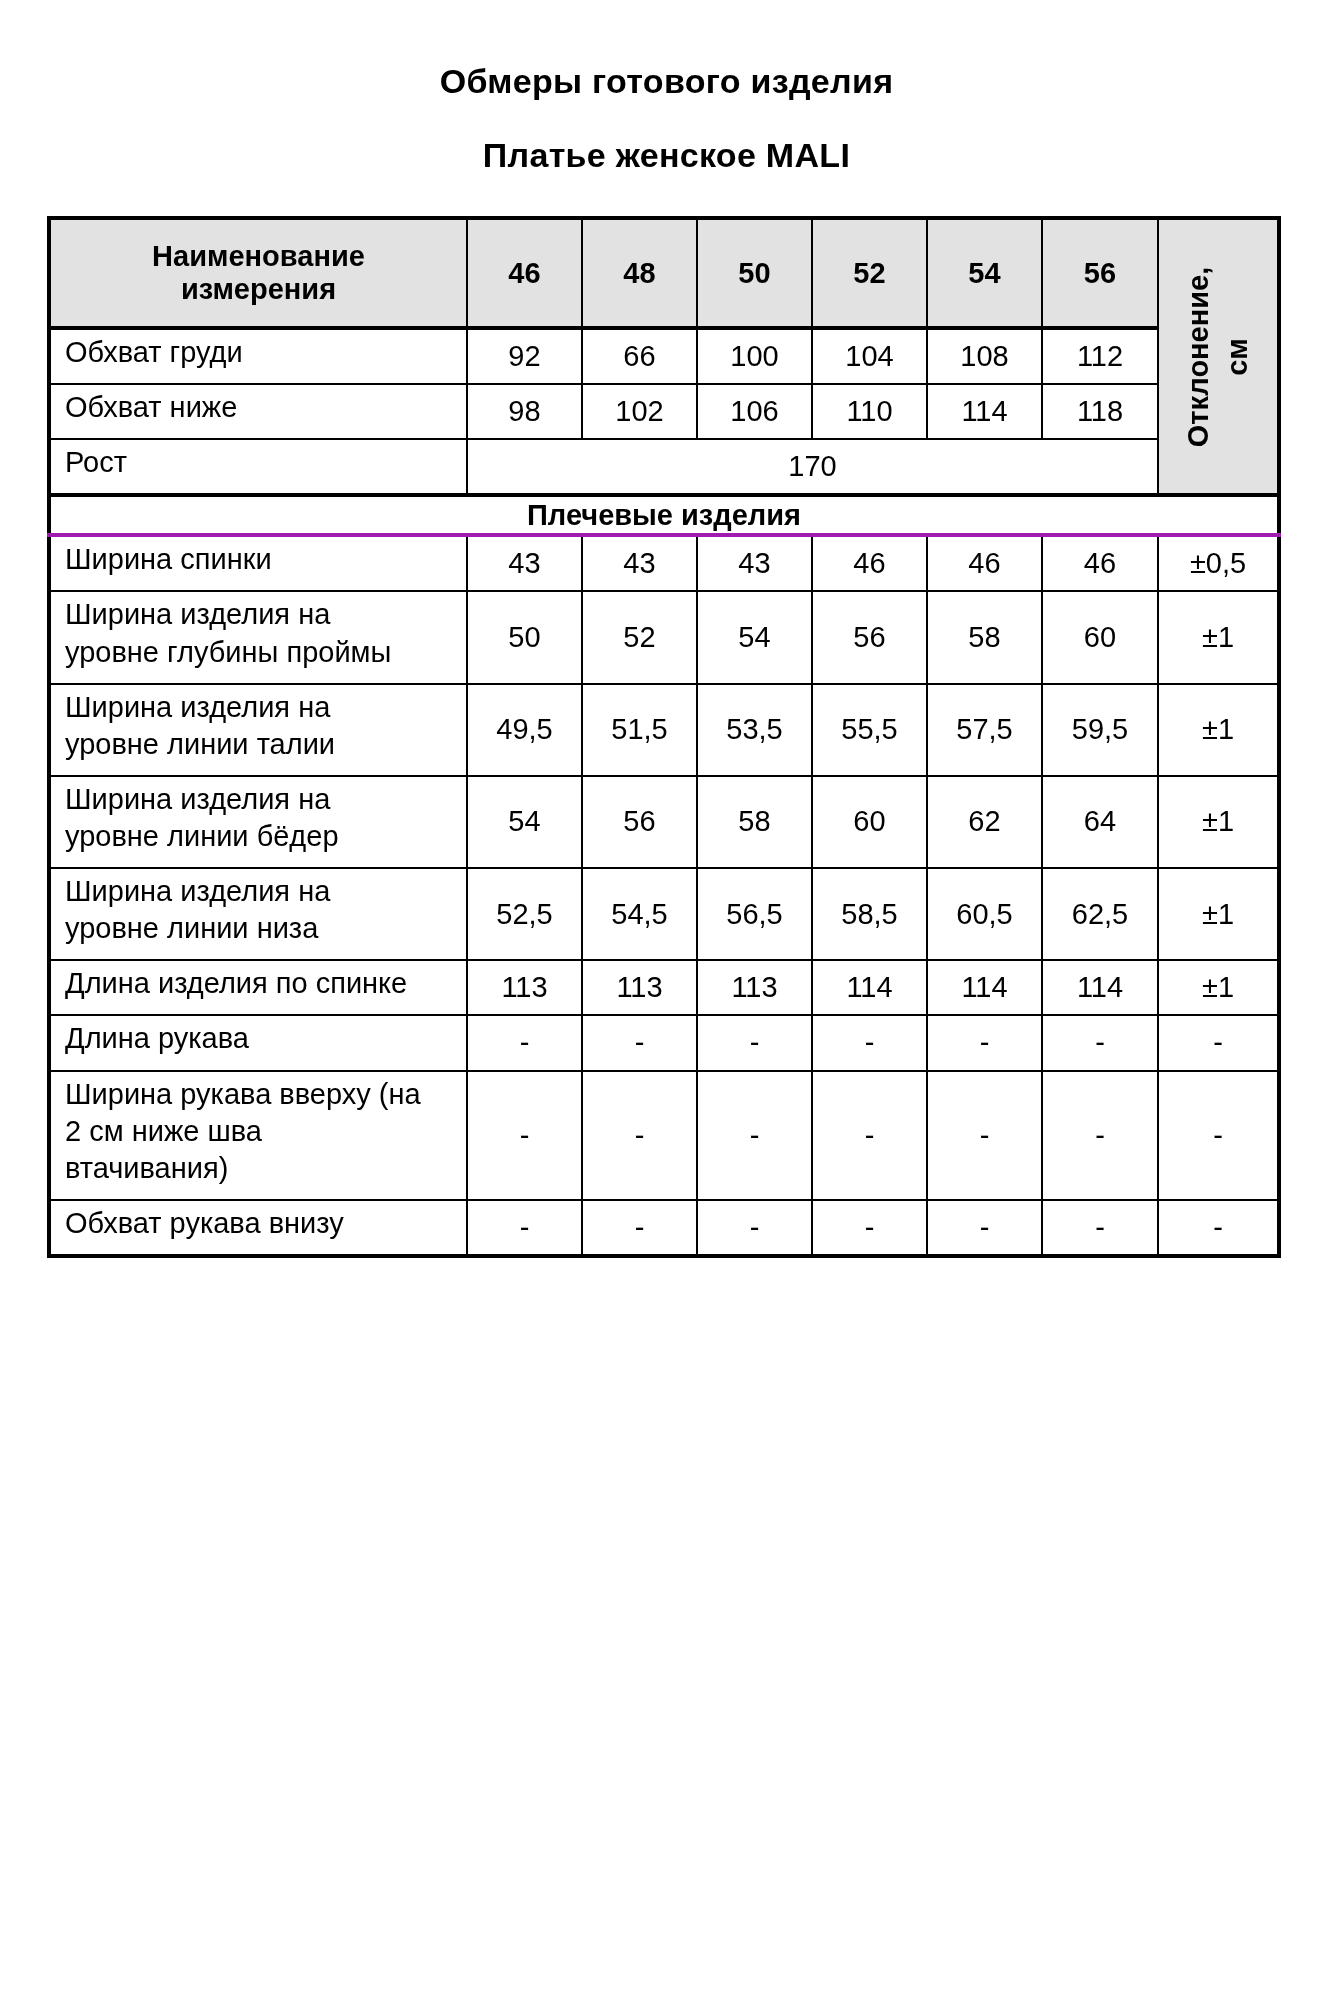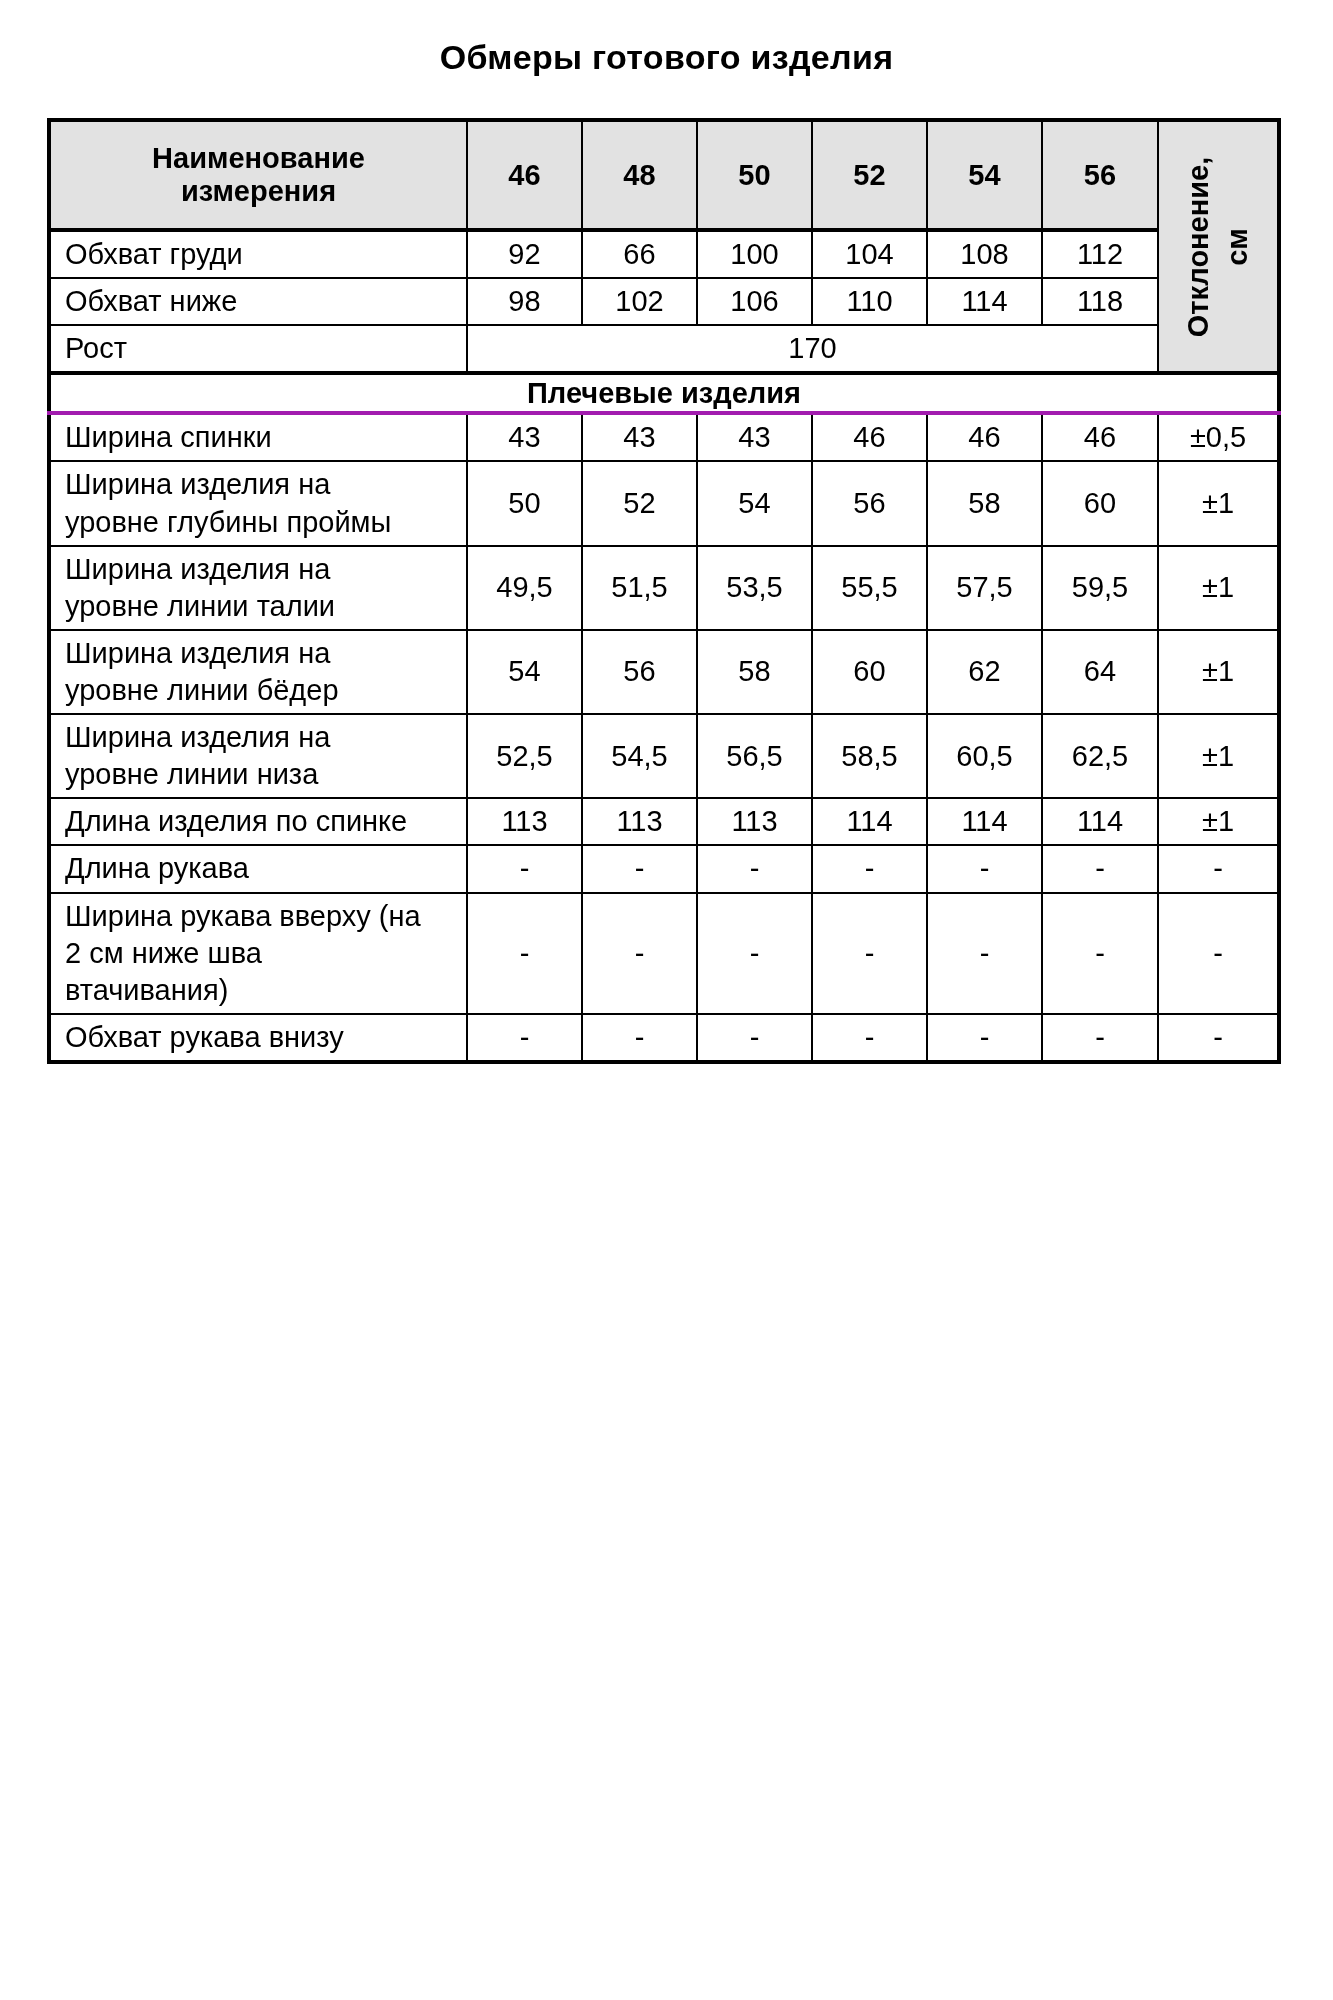--- a/index.html
+++ b/index.html
@@ -9,21 +9,21 @@
   }
   body {
     width: 1333px;
     height: 2000px;
     font-family: "Liberation Sans", sans-serif;
     color: #000000;
     position: relative;
     overflow: hidden;
   }
   .titles {
-    padding-top: 20px;
+    padding-top: 44px;
     text-align: center;
   }
   .title-line {
     font-size: 34px;
     font-weight: 700;
     line-height: 74px;
     letter-spacing: 0.3px;
   }
   table.size-chart {
     border-collapse: collapse;
@@ -46,21 +46,21 @@
     font-weight: 700;
   }
   .size-chart tr.header-row > th {
     border-bottom-width: 4px;
   }
   .pre {
     white-space: pre-line;
   }
   td.label {
     text-align: left;
-    padding: 4px 40px 4px 14px;
+    padding: 4px 40px 12px 14px;
     line-height: 1.28;
   }
   td.section {
     font-weight: 700;
     border-top: 4px solid #000000;
     border-bottom: 4px solid #a21caf;
   }
   th.dev-head {
     position: relative;
     border-bottom-width: 4px;
@@ -76,20 +76,21 @@
     font-weight: 700;
     font-size: 29px;
     line-height: 1.35;
   }
 </style>
 </head>
 <body>
 
 <div class="titles">
   <div class="title-line">Обмеры готового изделия</div>
+  <div class="title-line">Платье женское MALI</div>
 </div>
 
 <table class="size-chart">
   <colgroup>
     <col style="width:418px">
     <col style="width:115px">
     <col style="width:115px">
     <col style="width:115px">
     <col style="width:115px">
     <col style="width:115px">

